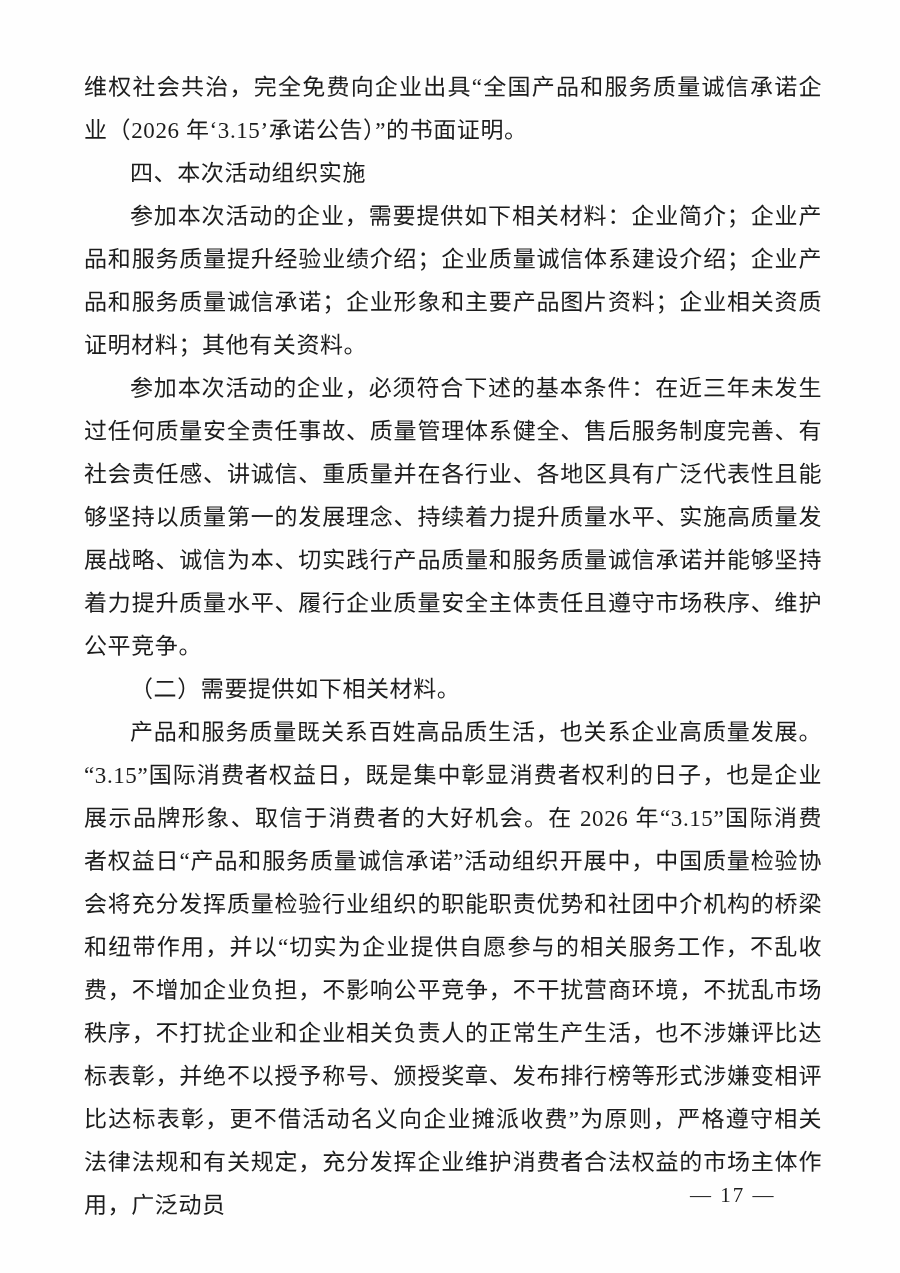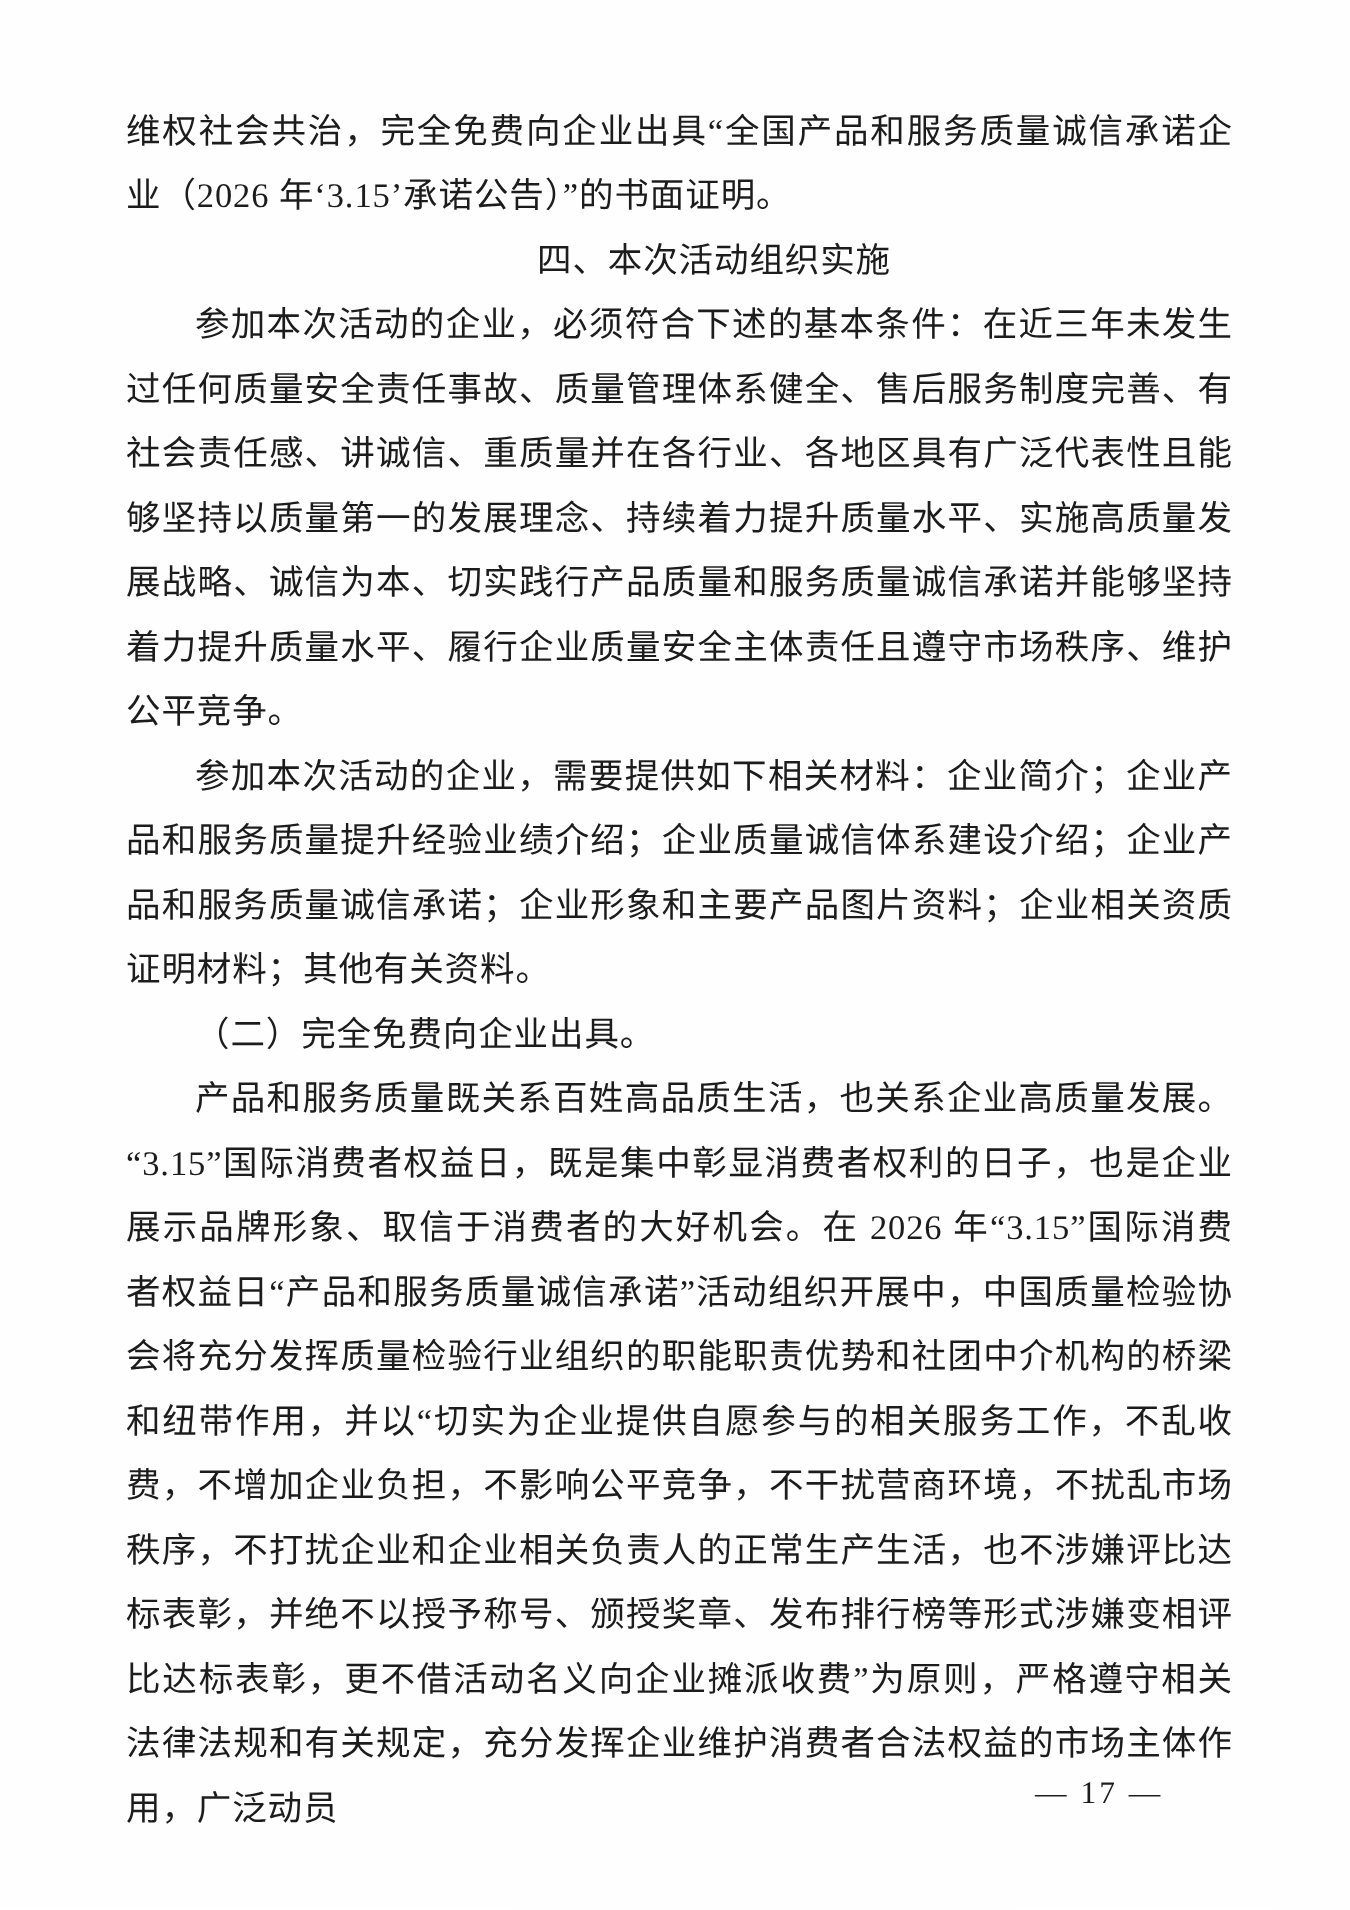--- a/index.html
+++ b/index.html
@@ -38,21 +38,20 @@
     text-justify: inter-character;
     text-indent: 2em;
   }
   .no-indent {
     text-indent: 0;
   }
   .heading-level1 {
     font-family: "Liberation Sans", "DejaVu Sans", sans-serif;
     font-weight: bold;
     text-indent: 2em;
-    text-align: center;
   }
   .heading-level2 {
     font-weight: bold;
     text-indent: 2em;
   }
   .page-number {
     position: absolute;
     top: 1180px;
     left: 690px;
     font-size: 21px;
@@ -66,25 +65,25 @@
 
 <div class="page">
 
   <main class="content">
 
     <p class="body-text no-indent">维权社会共治，完全免费向企业出具“全国产品和服务质量诚信承诺企业（2026 年‘3.15’承诺公告）”的书面证明。</p>
 
     <h2 class="heading-level1">四、本次活动组织实施</h2>
 
 
+    <p class="body-text">参加本次活动的企业，需要提供如下相关材料：企业简介；企业产品和服务质量提升经验业绩介绍；企业质量诚信体系建设介绍；企业产品和服务质量诚信承诺；企业形象和主要产品图片资料；企业相关资质证明材料；其他有关资料。</p>
+
     <p class="body-text">参加本次活动的企业，必须符合下述的基本条件：在近三年未发生过任何质量安全责任事故、质量管理体系健全、售后服务制度完善、有社会责任感、讲诚信、重质量并在各行业、各地区具有广泛代表性且能够坚持以质量第一的发展理念、持续着力提升质量水平、实施高质量发展战略、诚信为本、切实践行产品质量和服务质量诚信承诺并能够坚持着力提升质量水平、履行企业质量安全主体责任且遵守市场秩序、维护公平竞争。</p>
 
-    <p class="body-text">参加本次活动的企业，需要提供如下相关材料：企业简介；企业产品和服务质量提升经验业绩介绍；企业质量诚信体系建设介绍；企业产品和服务质量诚信承诺；企业形象和主要产品图片资料；企业相关资质证明材料；其他有关资料。</p>
-
-    <h3 class="heading-level2">（二）完全免费向企业出具。</h3>
+    <h3 class="heading-level2">（二）需要提供如下相关材料。</h3>
 
     <p class="body-text">产品和服务质量既关系百姓高品质生活，也关系企业高质量发展。“3.15”国际消费者权益日，既是集中彰显消费者权利的日子，也是企业展示品牌形象、取信于消费者的大好机会。在 2026 年“3.15”国际消费者权益日“产品和服务质量诚信承诺”活动组织开展中，中国质量检验协会将充分发挥质量检验行业组织的职能职责优势和社团中介机构的桥梁和纽带作用，并以“切实为企业提供自愿参与的相关服务工作，不乱收费，不增加企业负担，不影响公平竞争，不干扰营商环境，不扰乱市场秩序，不打扰企业和企业相关负责人的正常生产生活，也不涉嫌评比达标表彰，并绝不以授予称号、颁授奖章、发布排行榜等形式涉嫌变相评比达标表彰，更不借活动名义向企业摊派收费”为原则，严格遵守相关法律法规和有关规定，充分发挥企业维护消费者合法权益的市场主体作用，广泛动员</p>
 
   </main>
 
   <span class="page-number">— 17 —</span>
 
 </div>
 
 </body></html>

